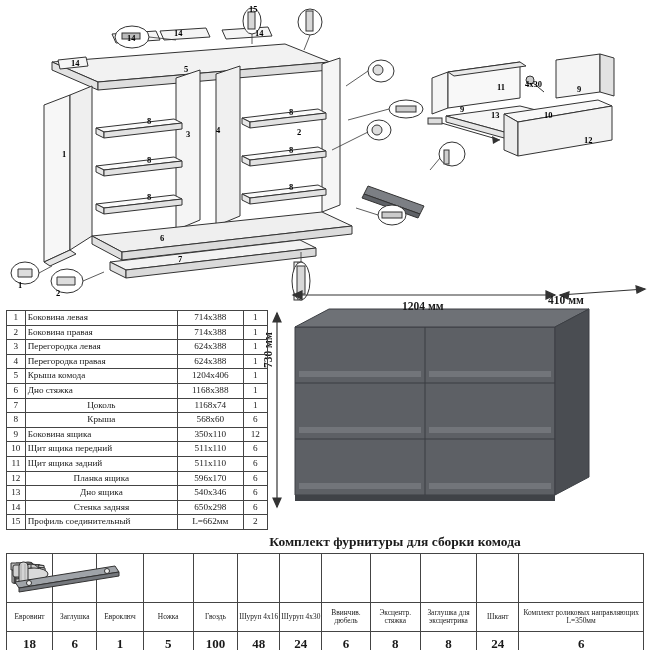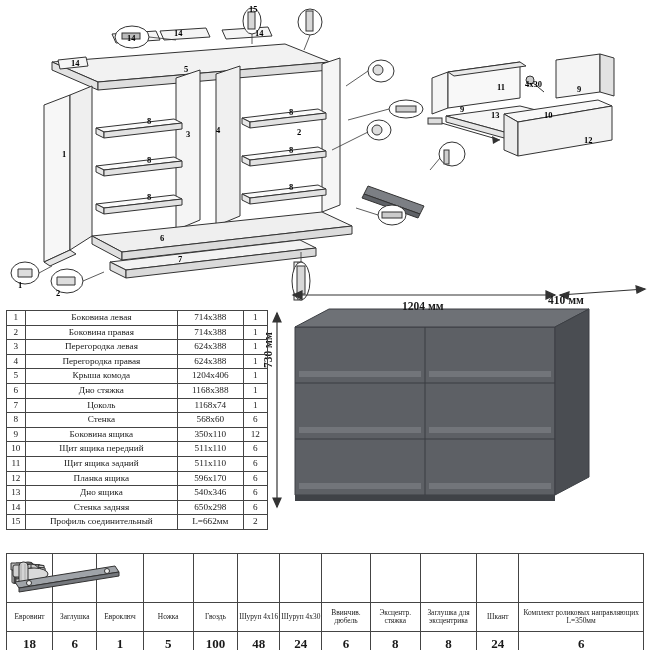--- a/index.html
+++ b/index.html
@@ -23,21 +23,21 @@
   }
   .parts-table td{
     border:1px solid #444;
     padding:0 2px;
     height:13.6px;
     line-height:13.6px;
     white-space:nowrap;
     overflow:hidden;
   }
   .parts-table td.num{width:14px;text-align:center;}
-  .parts-table td.name{width:150px;text-align:center;}
+  .parts-table td.name{width:150px;text-align:left;}
   .parts-table td.name.center{text-align:center;}
   .parts-table td.dim{width:62px;text-align:center;}
   .parts-table td.qty{width:20px;text-align:center;}
 
   
   .hw-title{
     position:absolute;left:160px;top:534px;width:470px;
     text-align:center;font-size:13.5px;font-weight:bold;
     font-family:"Liberation Serif", serif;
   }
@@ -304,21 +304,21 @@
           <td class="qty">1</td>
         </tr>
         <tr>
           <td class="num">7</td>
           <td class="name center">Цоколь</td>
           <td class="dim">1168х74</td>
           <td class="qty">1</td>
         </tr>
         <tr>
           <td class="num">8</td>
-          <td class="name center">Стенка</td>
+          <td class="name center">Крыша</td>
           <td class="dim">568х60</td>
           <td class="qty">6</td>
         </tr>
         <tr>
           <td class="num">9</td>
           <td class="name">Боковина ящика</td>
           <td class="dim">350х110</td>
           <td class="qty">12</td>
         </tr>
         <tr>
@@ -353,20 +353,21 @@
         </tr>
         <tr>
           <td class="num">15</td>
           <td class="name">Профиль соединительный</td>
           <td class="dim">L=662мм</td>
           <td class="qty">2</td>
         </tr>
       </tbody>
   </table>
 
+  <div class="hw-title">Комплект фурнитуры для сборки комода</div>
 
   <table class="hw-table">
     <colgroup>
       <col style="width:46px">
         <col style="width:44px">
         <col style="width:46px">
         <col style="width:50px">
       <col style="width:44px">
         <col style="width:42px">
         <col style="width:42px">

